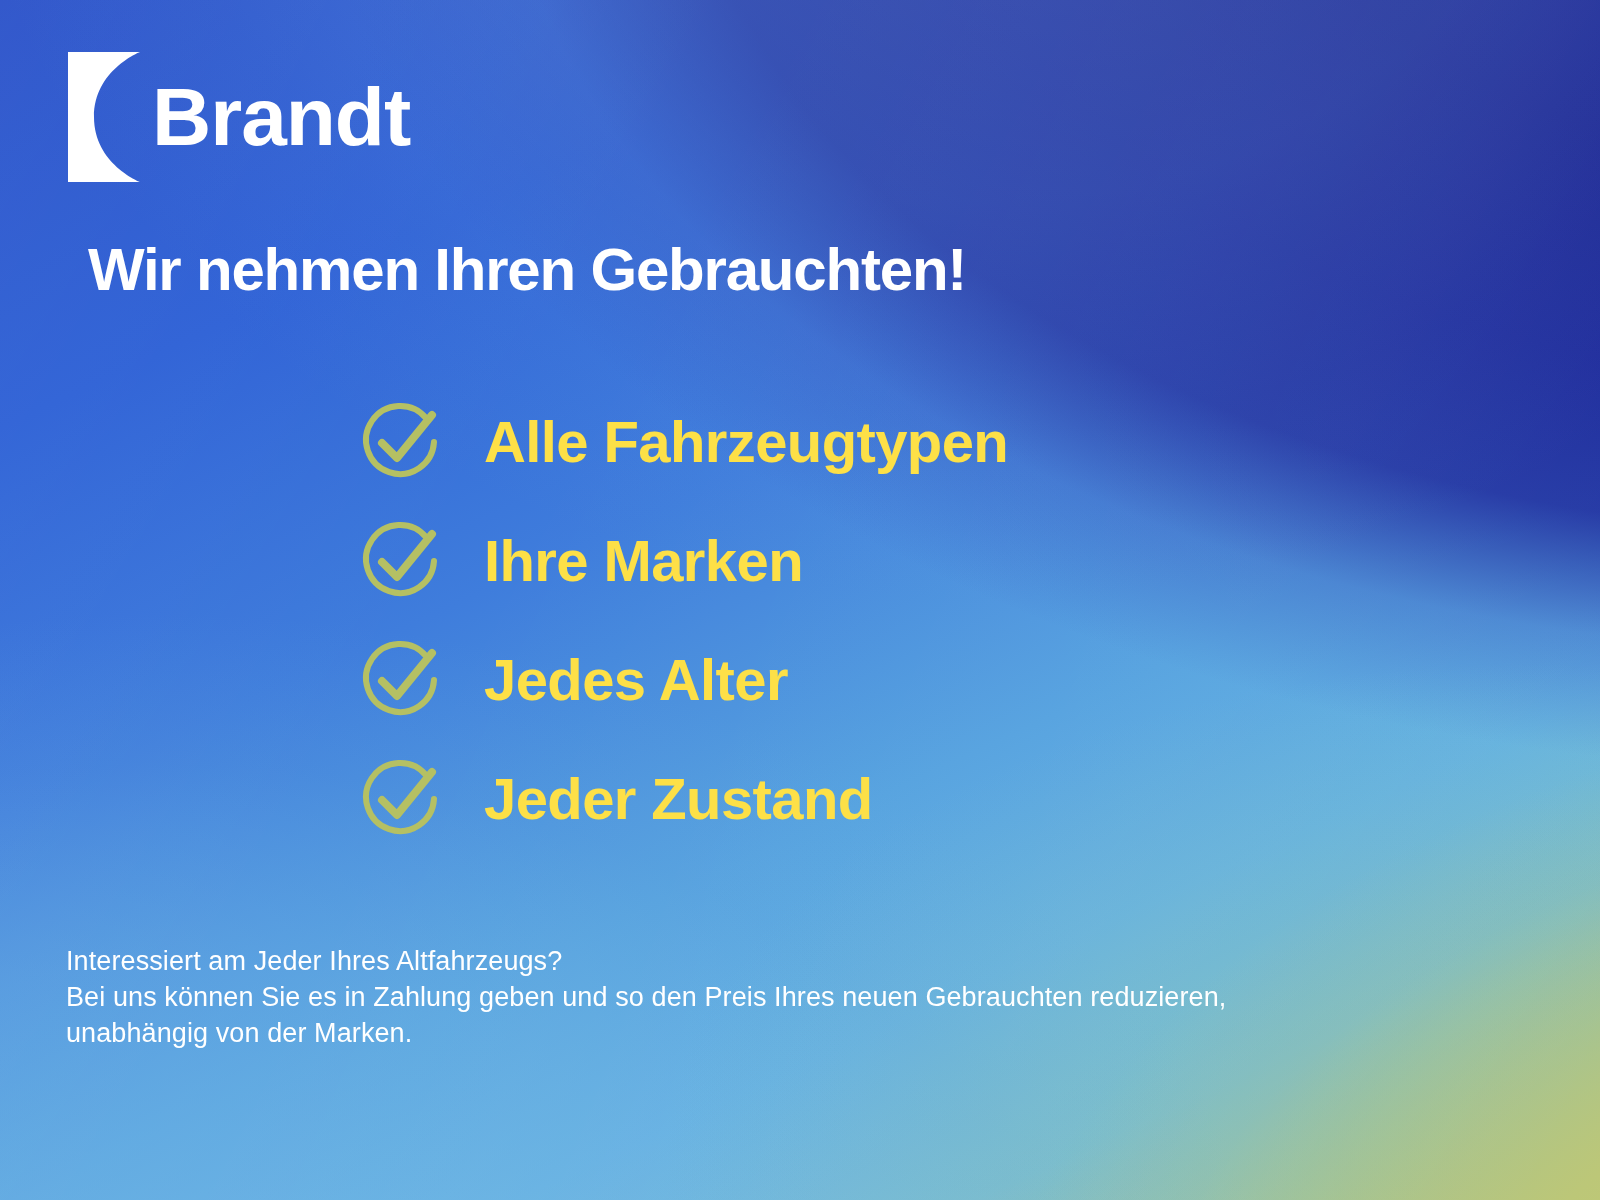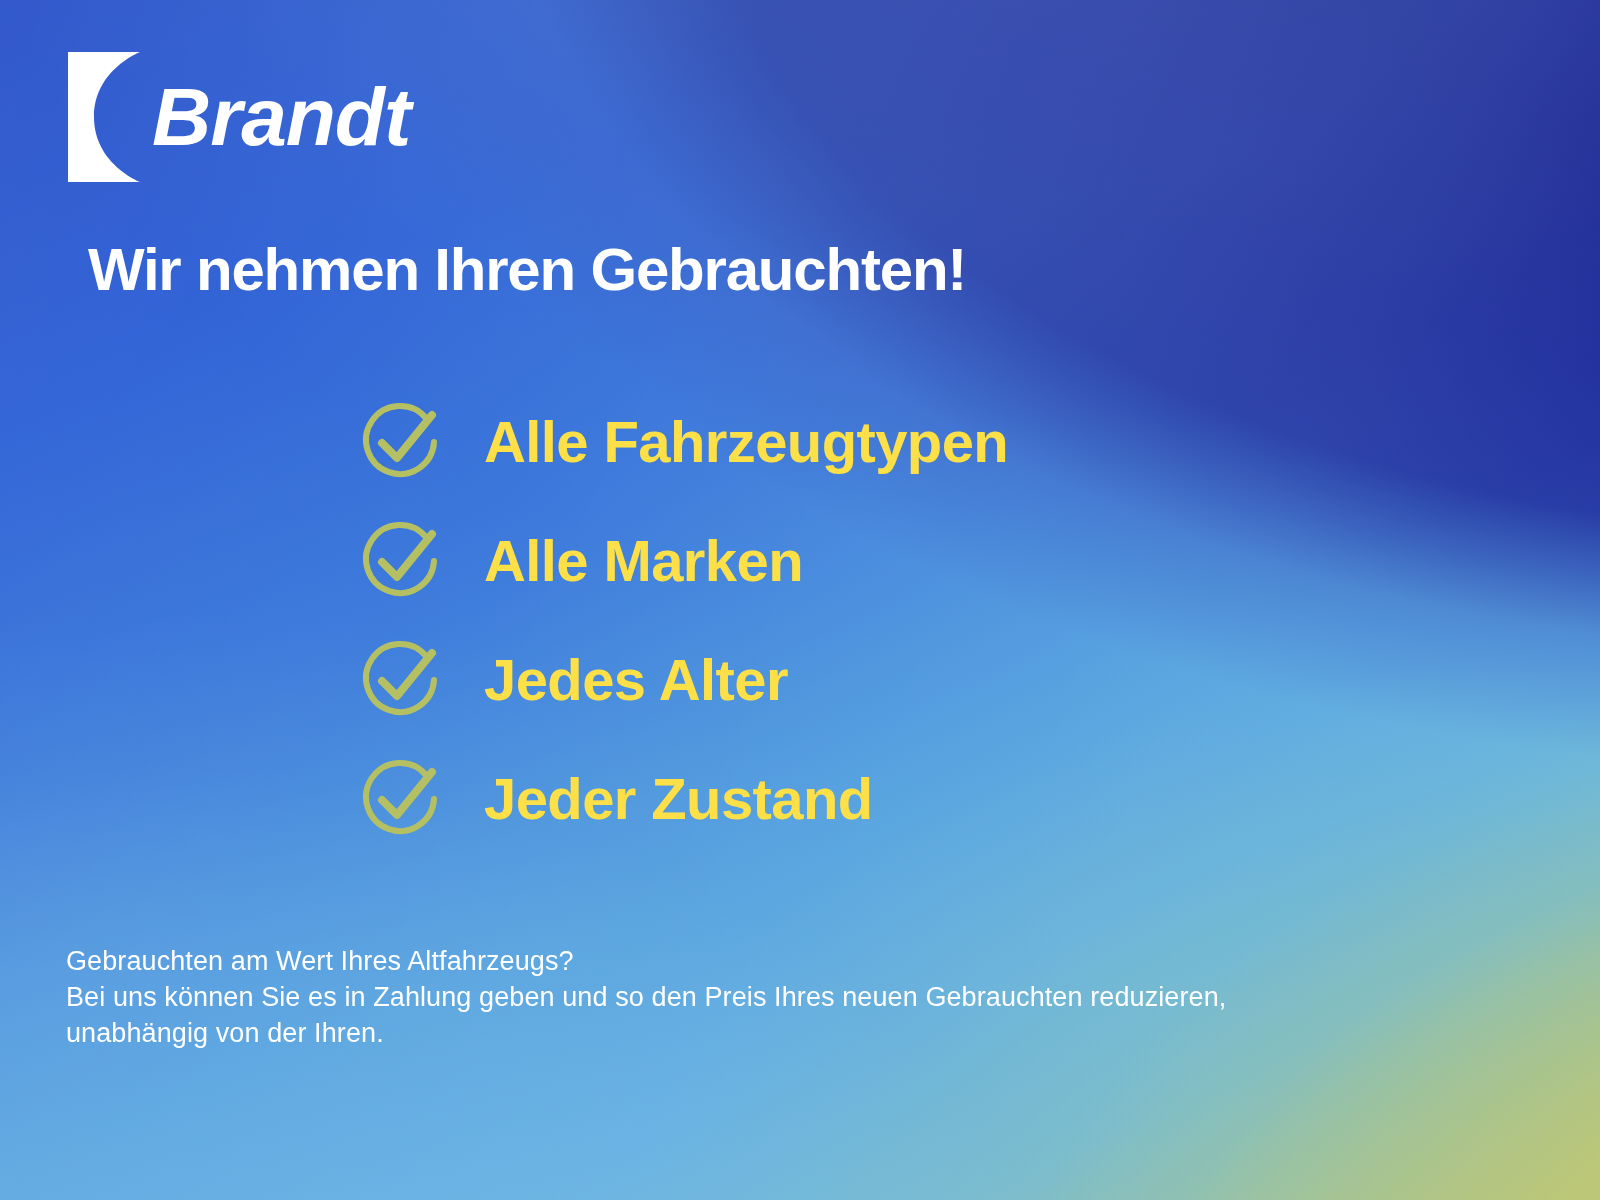--- a/index.html
+++ b/index.html
@@ -113,21 +113,20 @@
     top: 52px;
     display: flex;
     align-items: center;
     gap: 12px;
   }
   #logo-mark { display: block; }
   #logo-wordmark {
     color: #ffffff;
     font-size: 82px;
     font-weight: 700;
-    font-style: italic;
     letter-spacing: -1px;
     line-height: 1;
     font-family: "Liberation Sans", sans-serif;
   }
 
   
   #headline {
     position: absolute;
     left: 88px;
     top: 238px;
@@ -218,21 +217,21 @@
         <span class="feature-label">Alle Fahrzeugtypen</span>
       </div>
 
       <div class="feature-row">
         <span>
           <svg class="check-icon" width="88" height="88" viewBox="0 0 88 88" aria-hidden="true">
             <path d="M70 20 A34 34 0 1 0 78 44" fill="none" stroke="#b5c063" stroke-width="6" stroke-linecap="round"></path>
             <path d="M26 45 L41 60 L76 17" fill="none" stroke="#b5c063" stroke-width="8" stroke-linecap="round" stroke-linejoin="round"></path>
           </svg>
         </span>
-        <span class="feature-label">Alle Marken</span>
+        <span class="feature-label">Ihre Marken</span>
       </div>
 
       <div class="feature-row">
         <span>
           <svg class="check-icon" width="88" height="88" viewBox="0 0 88 88" aria-hidden="true">
             <path d="M70 20 A34 34 0 1 0 78 44" fill="none" stroke="#b5c063" stroke-width="6" stroke-linecap="round"></path>
             <path d="M26 45 L41 60 L76 17" fill="none" stroke="#b5c063" stroke-width="8" stroke-linecap="round" stroke-linejoin="round"></path>
           </svg>
         </span>
         <span class="feature-label">Jedes Alter</span>
@@ -244,19 +243,19 @@
             <path d="M70 20 A34 34 0 1 0 78 44" fill="none" stroke="#b5c063" stroke-width="6" stroke-linecap="round"></path>
             <path d="M26 45 L41 60 L76 17" fill="none" stroke="#b5c063" stroke-width="8" stroke-linecap="round" stroke-linejoin="round"></path>
           </svg>
         </span>
         <span class="feature-label">Jeder Zustand</span>
       </div>
 
     </div>
 
     <div id="footer-text">
-      <span class="line">Gebrauchten am Wert Ihres Altfahrzeugs?</span>
+      <span class="line">Interessiert am Jeder Ihres Altfahrzeugs?</span>
       <span class="line">Bei uns können Sie es in Zahlung geben und so den Preis Ihres neuen Gebrauchten reduzieren,</span>
-      <span class="line">unabhängig von der Ihren.</span>
+      <span class="line">unabhängig von der Marken.</span>
     </div>
 
   </div>
 </div>
 
 </body></html>

